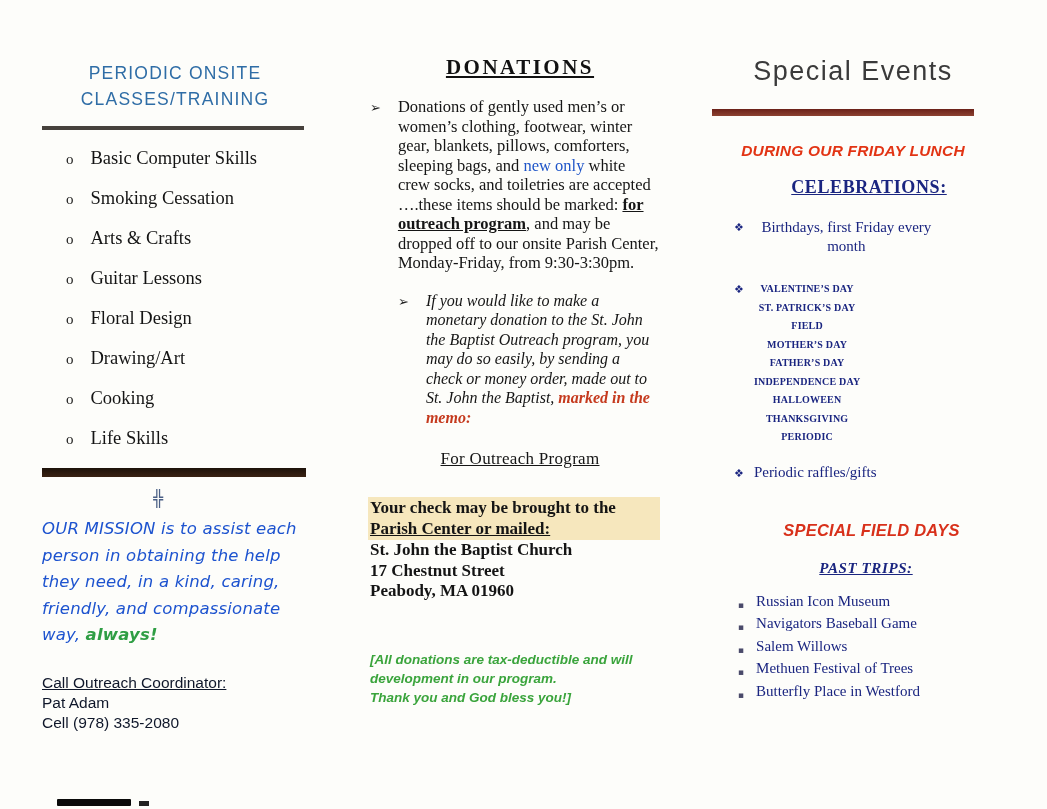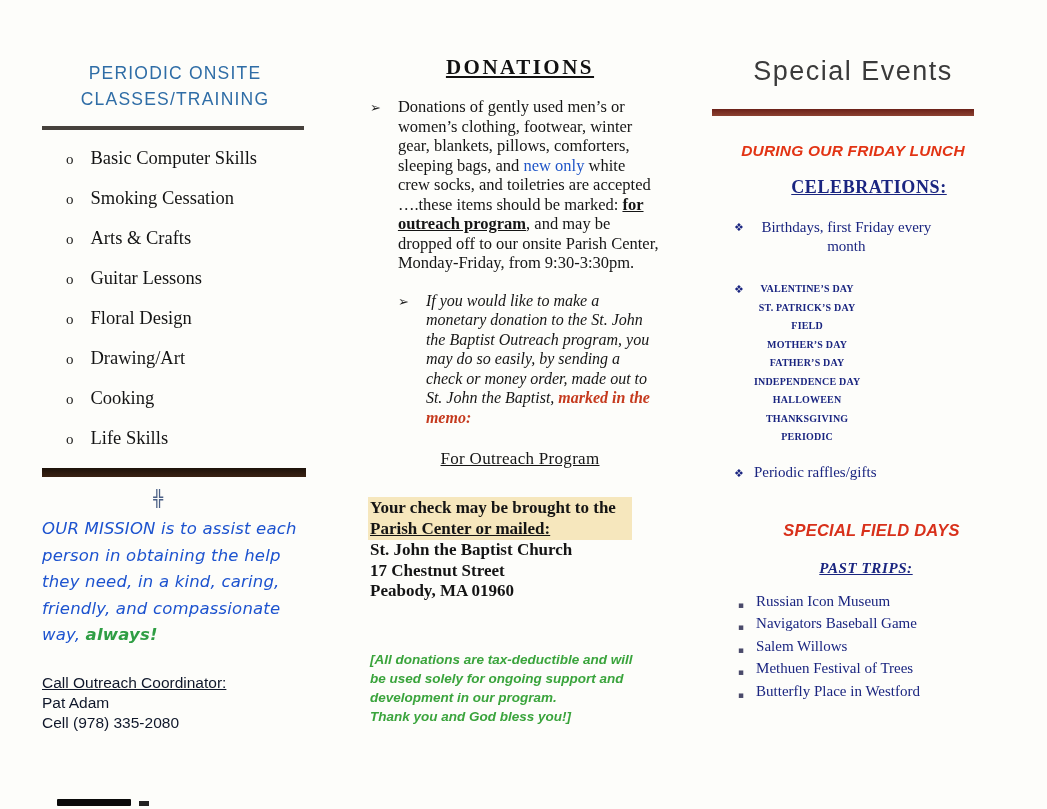--- a/index.html
+++ b/index.html
@@ -42,21 +42,21 @@
   .para { display:flex; align-items:flex-start; gap:9px; margin-top:17px; }
   .arrow { font-family:"DejaVu Sans", sans-serif; font-size:13px; color:#222; margin-top:3px; flex:0 0 auto; }
   .para-text { font-size:16.5px; line-height:19.5px; color:#151515; width:262px;margin-left:8px; }
   .blue-text { color:#1f55c8; }
   .marked { font-weight:bold; text-decoration:underline; }
   .para2 { margin-left:28px; margin-top:18px; }
   .para2 .para-text { font-style:italic; width:232px; font-size:16px; line-height:19.5px; }
   .red-italic { color:#c53a1e; font-weight:bold; }
   .memo-line { margin-top:22px; text-align:center; text-decoration:underline; font-size:17px; color:#151515; letter-spacing:0.3px; }
   .address { margin-top:28px; font-weight:bold; font-size:17px; line-height:20.5px; color:#141414; }
-  .addr-hl { background:#f6e7bd; width:264px; padding:1px 0 1px 2px; margin-left:-2px; }
+  .addr-hl { background:#f6e7bd; width:292px; padding:1px 0 1px 2px; margin-left:-2px; }
   .u { text-decoration:underline; }
   .tax-note {
     margin-top:48px; font-family:"Liberation Sans", sans-serif;
     font-style:italic; font-weight:bold; font-size:13.5px;
     line-height:19px; color:#3aa43c;
   }
 
   
   .col-right { left:712px; top:56px; width:282px;text-align:center; }
   .special-title { font-family:"Liberation Sans", sans-serif; font-size:27px; color:#3a3a3a; letter-spacing:1.5px; font-weight:500; }
@@ -167,21 +167,20 @@
         <div>Your check may be brought to the</div>
         <div class="u">Parish Center or mailed:</div>
       </div>
       <div>St. John the Baptist Church</div>
       <div>17 Chestnut Street</div>
       <div>Peabody, MA 01960</div>
     </div>
 
     <div class="tax-note">
       <div>[All donations are tax-deductible and will</div>
-      <div>be used solely for ongoing support and</div>
       <div>development in our program.</div>
       <div>Thank you and God bless you!]</div>
     </div>
   </div>
 
   <div class="col col-right">
     <div class="special-title">Special Events</div>
     <div class="maroon-bar"></div>
 
     <div class="lunch-heading">DURING OUR FRIDAY LUNCH</div>

